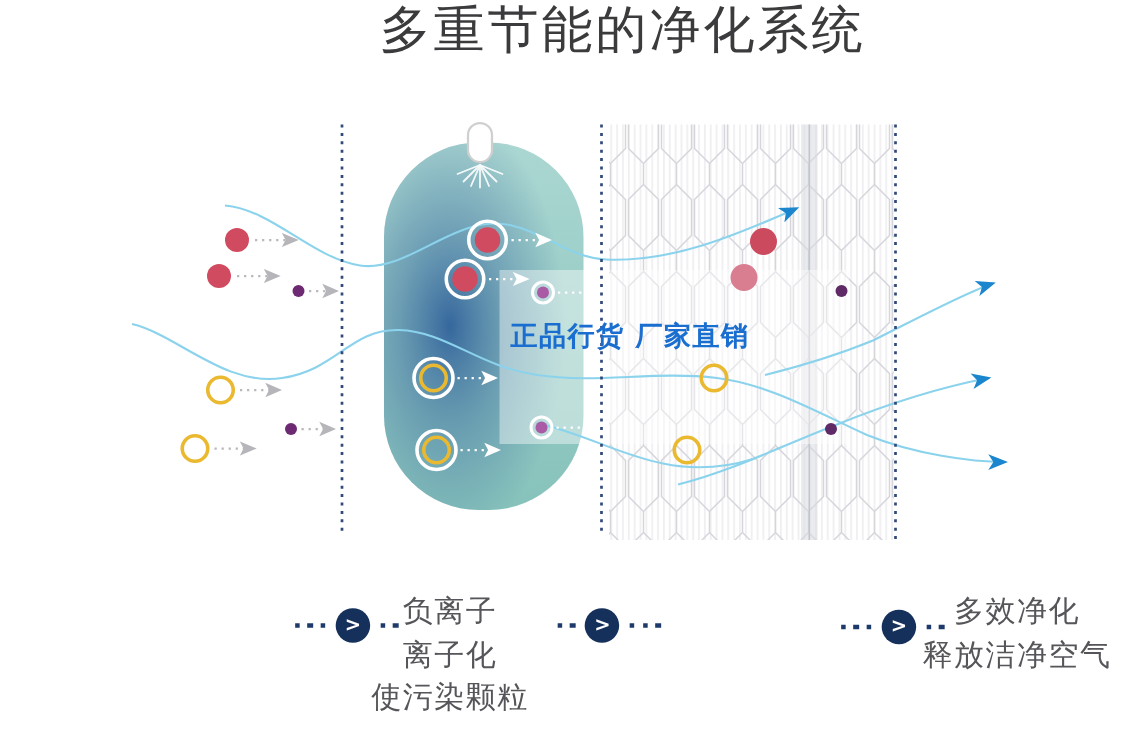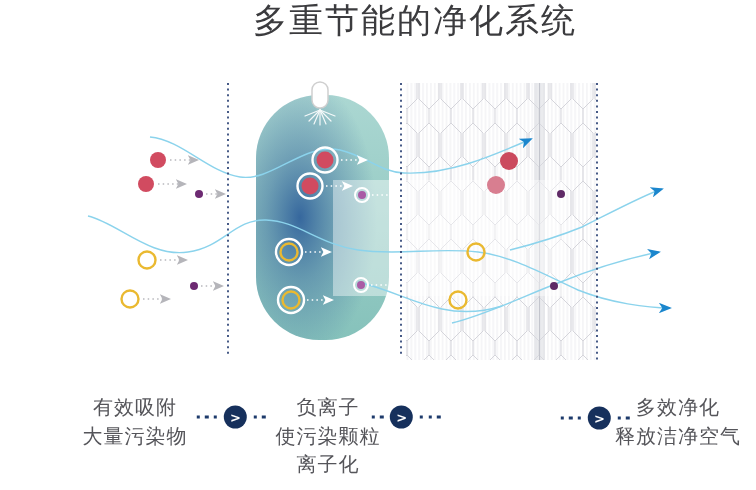--- a/index.html
+++ b/index.html
@@ -17,21 +17,21 @@
     position:absolute;left:329px;top:212px;width:182px;text-align:center;
     color:#1a6ed0;font-weight:bold;
   }
   .wm-line1{font-size:18px;letter-spacing:1px;white-space:nowrap;}
   .wm-line2{font-size:16.5px;letter-spacing:1.5px;margin-top:8px;white-space:nowrap;}
   .step{
     position:absolute;top:393px;width:184px;text-align:center;
     color:#55555a;font-size:20px;line-height:28.5px;letter-spacing:1px;
   }
   .step-1{left:43px;}
-  .step-2{left:236px;}
+  .step-2{left:208px;}
   .step-3{left:410px;}
   .step-4{left:586px;}
   .connector{
     position:absolute;display:flex;align-items:center;
     transform:translate(-50%,-50%);
   }
   .c1{left:231px;top:417px;}
   .c2{left:406px;top:417px;}
   .c3{left:595px;top:418px;}
   .cdot{width:3.5px;height:3.5px;background:#1d3a6b;margin:0 2.6px;display:inline-block;}
@@ -158,30 +158,27 @@
     </g>
 
     <g stroke="#33497a" stroke-width="1.8" stroke-dasharray="2 3.6">
       <line x1="228" y1="83" x2="228" y2="357"></line>
       <line x1="401" y1="83" x2="401" y2="357"></line>
       <line x1="597" y1="83" x2="597" y2="360"></line>
     </g>
   </svg>
 
   <div class="watermark">
-  </div>
-
-  <div class="step step-1">
-    <div>有效吸附</div>
-    <div>大量污染物</div>
-  </div>
+    <div class="wm-line1">正品行货 厂家直销</div>
+  </div>
+
   <div class="step step-2">
     <div>负离子</div>
+    <div>离子化</div>
     <div>使污染颗粒</div>
-    <div>离子化</div>
   </div>
   <div class="step step-4">
     <div>多效净化</div>
     <div>释放洁净空气</div>
   </div>
 
   <div class="connector c1">
     <span class="cdot"></span>
       <span class="cdot"></span>
       <span class="cdot"></span>

